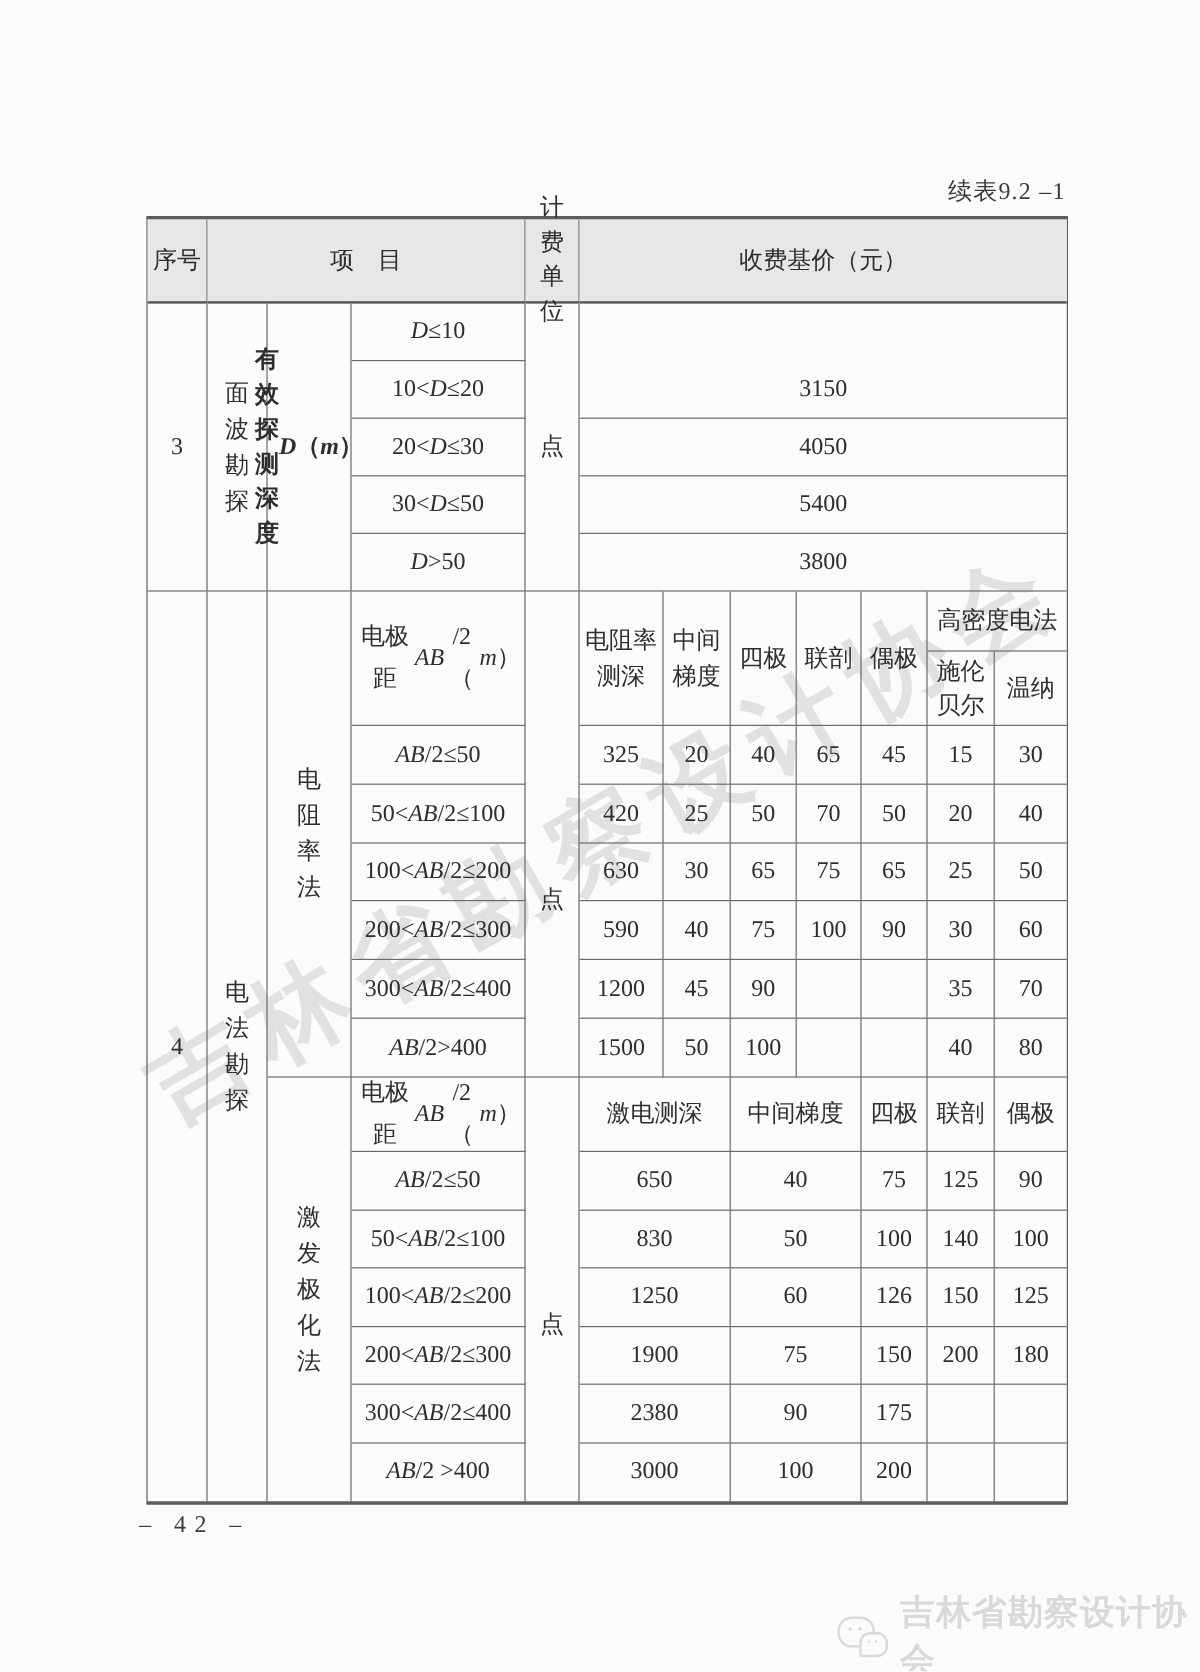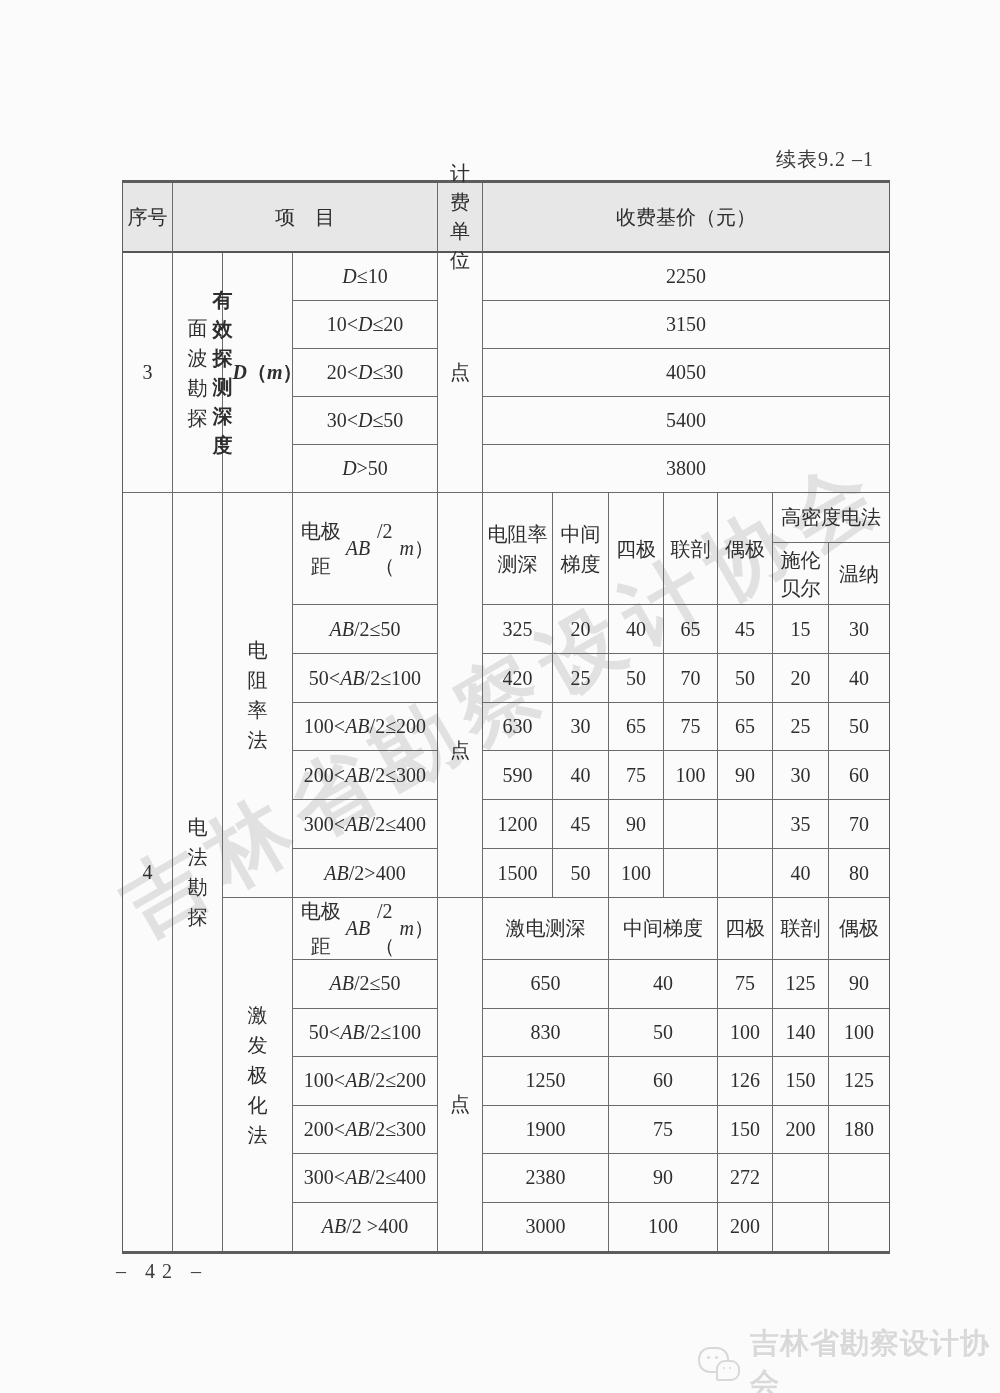--- a/index.html
+++ b/index.html
@@ -8,21 +8,21 @@
     background:#fbfbfb;overflow:hidden;
     font-family:"Liberation Serif","DejaVu Serif",serif;color:#2e2e2e;
   }
   .watermark{
     position:absolute;left:130px;top:858px;
     transform:rotate(-30deg);transform-origin:0 50%;
     font-size:82px;font-weight:bold;letter-spacing:14px;white-space:nowrap;
     color:rgba(125,125,125,0.20);pointer-events:none;z-index:1;
   }
   .caption{
-    position:absolute;left:108px;top:146px;width:766px;
+    position:absolute;left:122px;top:146px;width:766px;
     text-align:right;font-size:20px;color:#3a3a3a;z-index:2;letter-spacing:1px;
   }
   .grid-table{
     position:absolute;left:122px;top:180px;width:766px;height:1068px;
     display:grid;z-index:2;
     grid-template-columns:50px 50px 70px 145px 45px 70px 56px 55px 54px 55px 56px 60px;
     grid-template-rows:70px 48px 48px 48px 48px 48px 112px 49px 49px 48px 49px 49px 49px 62px 48.5px 48.5px 48.5px 48.5px 48.5px 48.5px;
     border:1px solid #5d5d5d;border-top-width:3px;border-bottom-width:3px;
   }
   .cell{
@@ -76,21 +76,20 @@
   <div class="grid-table" id="feeTable">
       <div class="cell hdr hb" style="grid-area: 1 / 1 / span 1 / span 1;">序号</div>
       <div class="cell hdr hb" style="grid-area: 1 / 2 / span 1 / span 3;">项　目</div>
       <div class="cell hdr hb" style="grid-area: 1 / 5 / span 1 / span 1;">计费<br>单位</div>
       <div class="cell hdr hb nbr" style="grid-area: 1 / 6 / span 1 / span 7;">收费基价（元）</div>
       <div class="cell" style="grid-area: 2 / 1 / span 5 / span 1;">3</div>
       <div class="cell vtext" style="grid-area: 2 / 2 / span 5 / span 1;">面<br>波<br>勘<br>探</div>
       <div class="cell" style="grid-area: 2 / 3 / span 5 / span 1; font-weight: bold;">有效<br>探测<br>深度<br><i>D</i>（<i>m</i>）</div>
       <div class="cell" style="grid-area: 2 / 5 / span 5 / span 1;">点</div>
       <div class="cell" style="grid-area: 2 / 4 / span 1 / span 1;"><i>D</i>≤10</div>
-      <div class="cell nbr" style="grid-area: 2 / 6 / span 1 / span 7;">2250</div>
       <div class="cell" style="grid-area: 3 / 4 / span 1 / span 1; text-align: center;">10&lt; <i>D</i>≤20</div>
       <div class="cell nbr" style="grid-area: 3 / 6 / span 1 / span 7;">3150</div>
       <div class="cell" style="grid-area: 4 / 4 / span 1 / span 1;">20&lt; <i>D</i>≤30</div>
       <div class="cell nbr" style="grid-area: 4 / 6 / span 1 / span 7;">4050</div>
       <div class="cell" style="grid-area: 5 / 4 / span 1 / span 1;">30&lt; <i>D</i>≤50</div>
       <div class="cell nbr" style="grid-area: 5 / 6 / span 1 / span 7;">5400</div>
       <div class="cell" style="grid-area: 6 / 4 / span 1 / span 1;"><i>D</i> &gt;50</div>
       <div class="cell nbr" style="grid-area: 6 / 6 / span 1 / span 7;">3800</div>
       <div class="cell nbb" style="grid-area: 7 / 1 / span 14 / span 1;">4</div>
       <div class="cell vtext nbb" style="grid-area: 7 / 2 / span 14 / span 1;">电<br>法<br>勘<br>探</div>
@@ -185,21 +184,21 @@
       <div class="cell nbr " style="grid-area: 17 / 12 / span 1 / span 1;">125</div>
       <div class="cell" style="grid-area: 18 / 4 / span 1 / span 1;">200&lt;<i>AB</i>/2≤300</div>
       <div class="cell" style="grid-area: 18 / 6 / span 1 / span 2;">1900</div>
       <div class="cell" style="grid-area: 18 / 8 / span 1 / span 2;">75</div>
       <div class="cell" style="grid-area: 18 / 10 / span 1 / span 1;">150</div>
       <div class="cell" style="grid-area: 18 / 11 / span 1 / span 1;">200</div>
       <div class="cell nbr " style="grid-area: 18 / 12 / span 1 / span 1;">180</div>
       <div class="cell" style="grid-area: 19 / 4 / span 1 / span 1;">300&lt;<i>AB</i>/2≤400</div>
       <div class="cell" style="grid-area: 19 / 6 / span 1 / span 2;">2380</div>
       <div class="cell" style="grid-area: 19 / 8 / span 1 / span 2;">90</div>
-      <div class="cell" style="grid-area: 19 / 10 / span 1 / span 1;">272</div>
+      <div class="cell" style="grid-area: 19 / 10 / span 1 / span 1;">175</div>
       <div class="cell" style="grid-area: 19 / 11 / span 1 / span 1;"></div>
       <div class="cell nbr " style="grid-area: 19 / 12 / span 1 / span 1;"></div>
       <div class="cell nbb" style="grid-area: 20 / 4 / span 1 / span 1;"><i>AB</i>/2 &gt;400</div>
       <div class="cell nbb" style="grid-area: 20 / 6 / span 1 / span 2;">3000</div>
       <div class="cell nbb" style="grid-area: 20 / 8 / span 1 / span 2;">100</div>
       <div class="cell nbb" style="grid-area: 20 / 10 / span 1 / span 1;">200</div>
       <div class="cell nbb" style="grid-area: 20 / 11 / span 1 / span 1;"></div>
       <div class="cell nbr nbb" style="grid-area: 20 / 12 / span 1 / span 1;"></div>
     </div>
   <div class="page-number">– 42 –</div>

